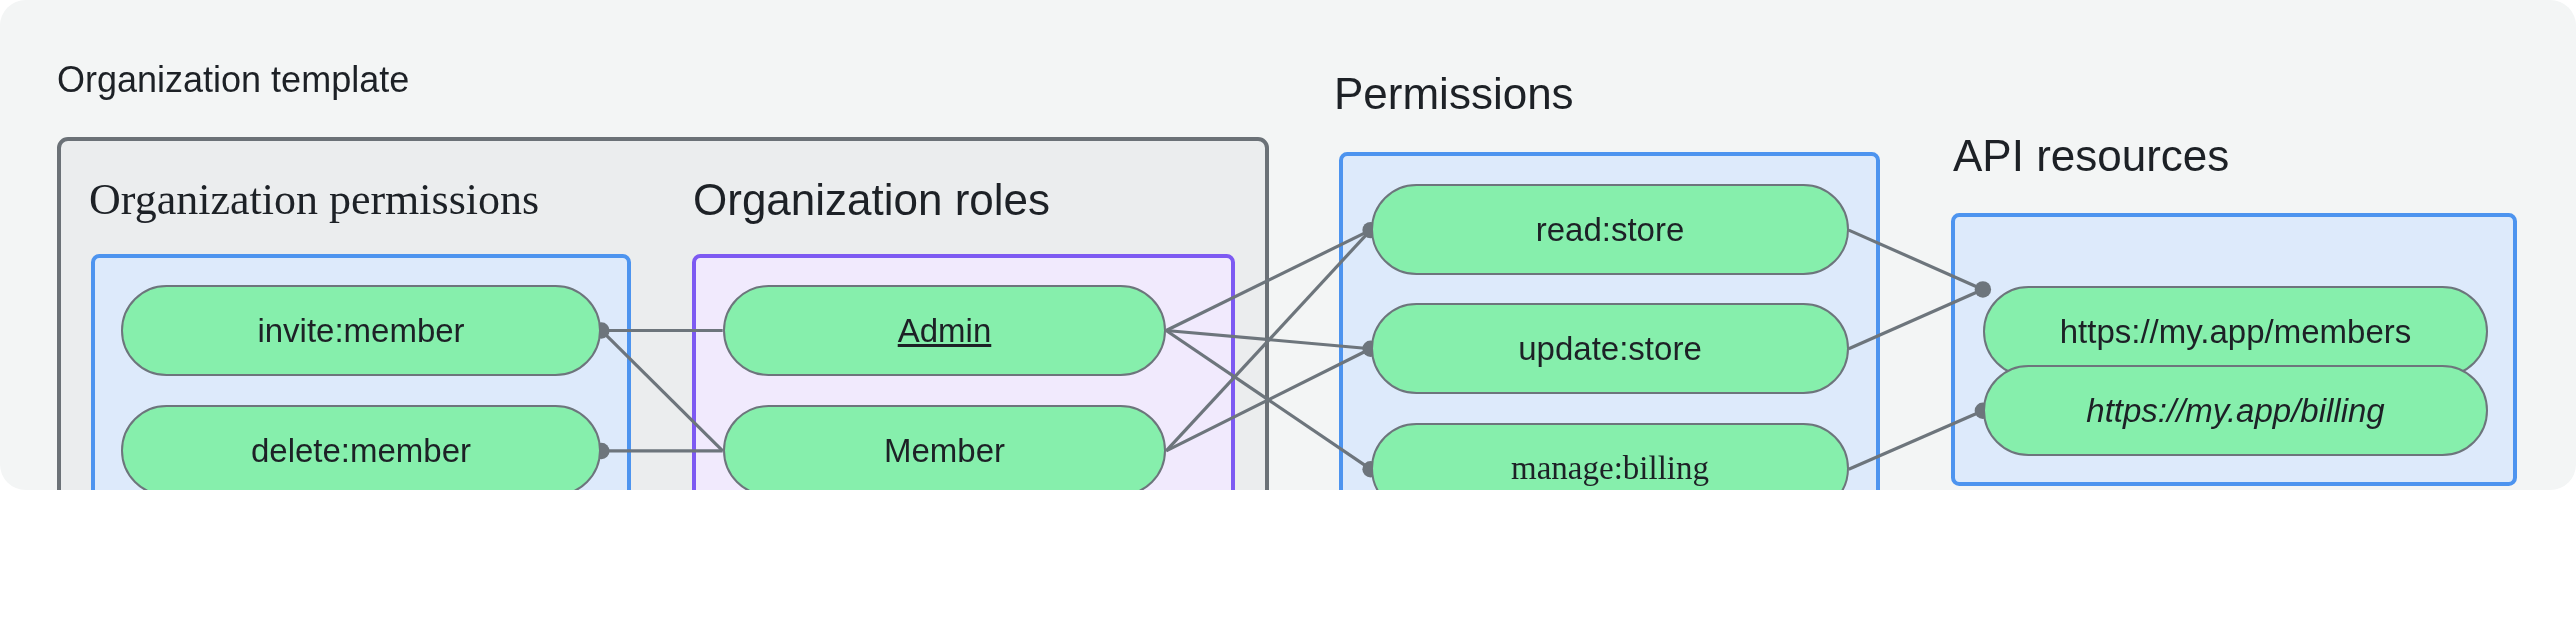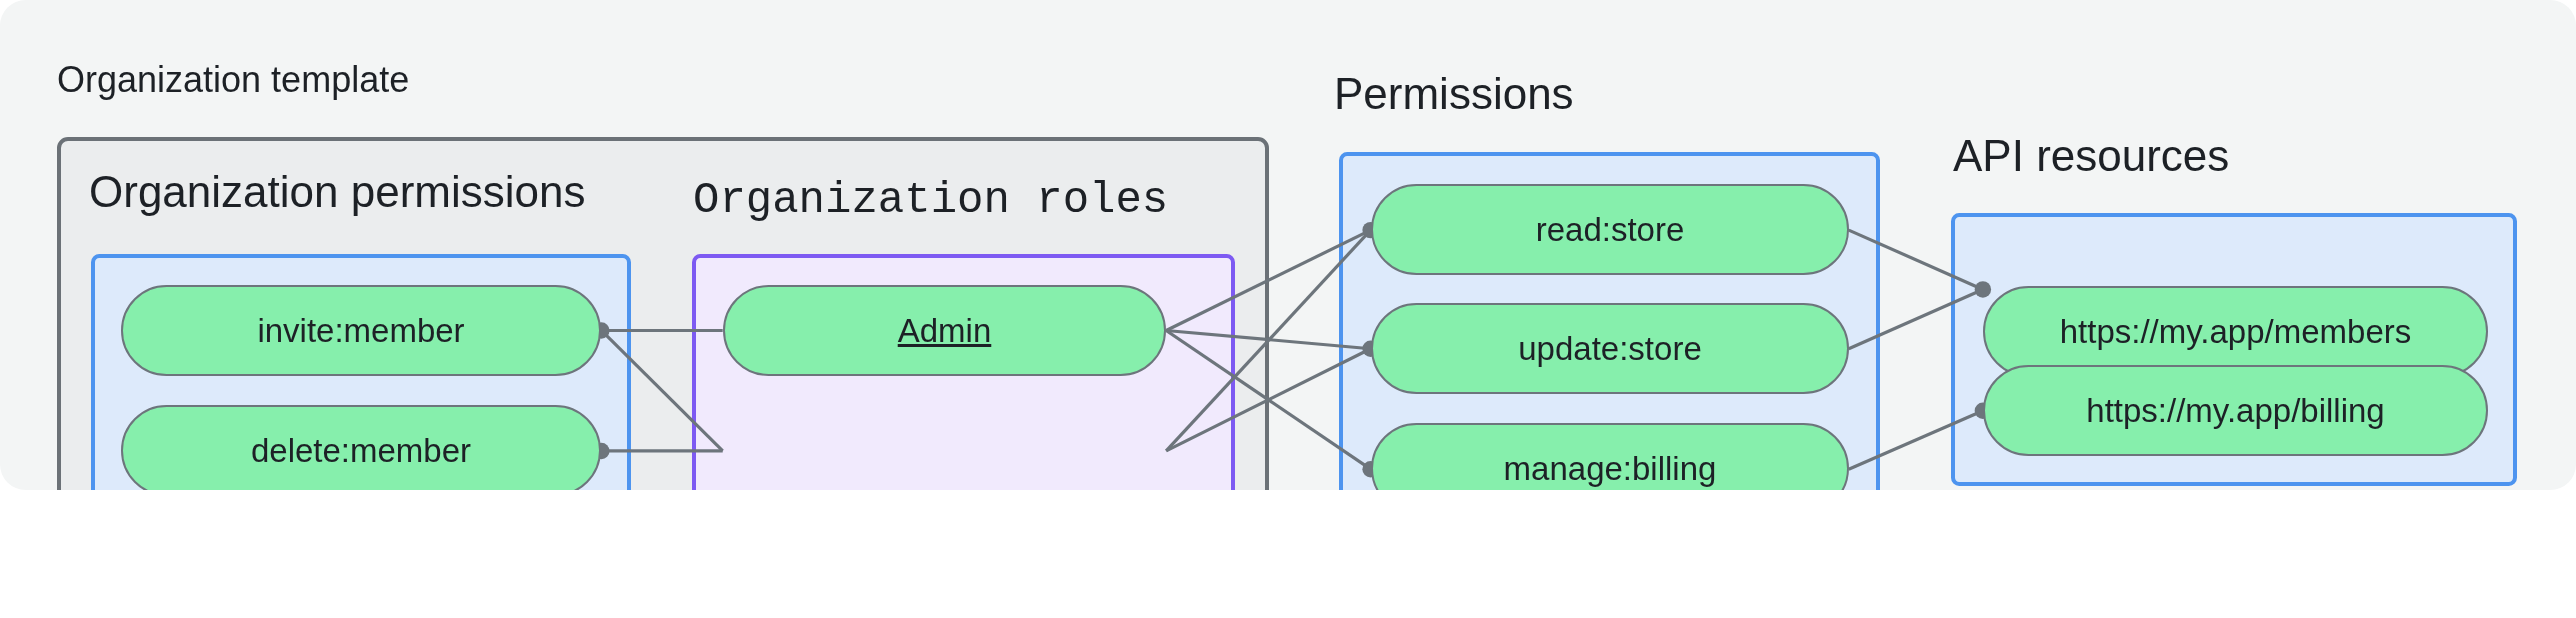--- a/index.html
+++ b/index.html
@@ -27,22 +27,22 @@
 
 <div class="canvas">
 
   <div class="box tpl-box" style="left:57px;top:137px;width:1212px;height:422px;"></div>
   <div class="box blue-box" style="left:91px;top:254px;width:540px;height:276px;"></div>
   <div class="box purple-box" style="left:692px;top:254px;width:543px;height:274px;"></div>
   <div class="box blue-box" style="left:1339px;top:152px;width:541px;height:388px;"></div>
   <div class="box blue-box" style="left:1951px;top:213px;width:566px;height:273px;"></div>
 
   <div class="label title" style="left:57px;top:57px;">Organization template</div>
-  <div class="label" style="left:89px;top:171px;">Organization permissions</div>
-  <div class="label" style="left:693px;top:179px;font-family:Liberation Mono, monospace;">Organization roles</div>
+  <div class="label" style="left:89px;top:179px;font-family:Liberation Serif, serif;">Organization permissions</div>
+  <div class="label" style="left:693px;top:179px;">Organization roles</div>
   <div class="label" style="left:1334px;top:73px;">Permissions</div>
   <div class="label" style="left:1953px;top:135px;">API resources</div>
 
   <svg class="wires" width="2576" height="619" viewBox="0 0 2823 678">
     <g stroke="#6d757c" stroke-width="3.5" fill="none">
       <line x1="659" y1="362" x2="792" y2="362"></line>
       <line x1="659" y1="362" x2="792" y2="494"></line>
       <line x1="659" y1="494" x2="792" y2="494"></line>
       <line x1="1278" y1="362" x2="1502" y2="252"></line>
       <line x1="1278" y1="362" x2="1502" y2="382"></line>
@@ -61,22 +61,23 @@
       <circle cx="1502" cy="514" r="9"></circle>
       <circle cx="2173" cy="317" r="9"></circle>
       <circle cx="2173" cy="450" r="9"></circle>
     </g>
   </svg>
 
   <div class="pill" style="left:121px;top:285px;width:480px;height:91px;">invite:member</div>
   <div class="pill" style="left:121px;top:405px;width:480px;height:91px;text-align:center;">delete:member</div>
 
   <div class="pill" style="left:723px;top:285px;width:443px;height:91px;text-decoration:underline;">Admin</div>
+  <div class="pill" style="left:723px;top:405px;width:443px;height:91px;">Member</div>
 
   <div class="pill" style="left:1371px;top:184px;width:478px;height:91px;">read:store</div>
   <div class="pill" style="left:1371px;top:303px;width:478px;height:91px;">update:store</div>
-  <div class="pill" style="left:1371px;top:423px;width:478px;height:91px;">manage:billing</div>
+  <div class="pill" style="left:1371px;top:423px;width:478px;height:91px;font-family:Liberation Serif, serif;">manage:billing</div>
 
   <div class="pill" style="left:1983px;top:244px;width:505px;height:91px;margin-top:42px;">https://my.app/members</div>
-  <div class="pill" style="left:1983px;top:365px;width:505px;height:91px;">https://my.app/billing</div>
+  <div class="pill" style="left:1983px;top:365px;width:505px;height:91px;font-style:italic;">https://my.app/billing</div>
 
 </div>
 
 
 </body></html>

